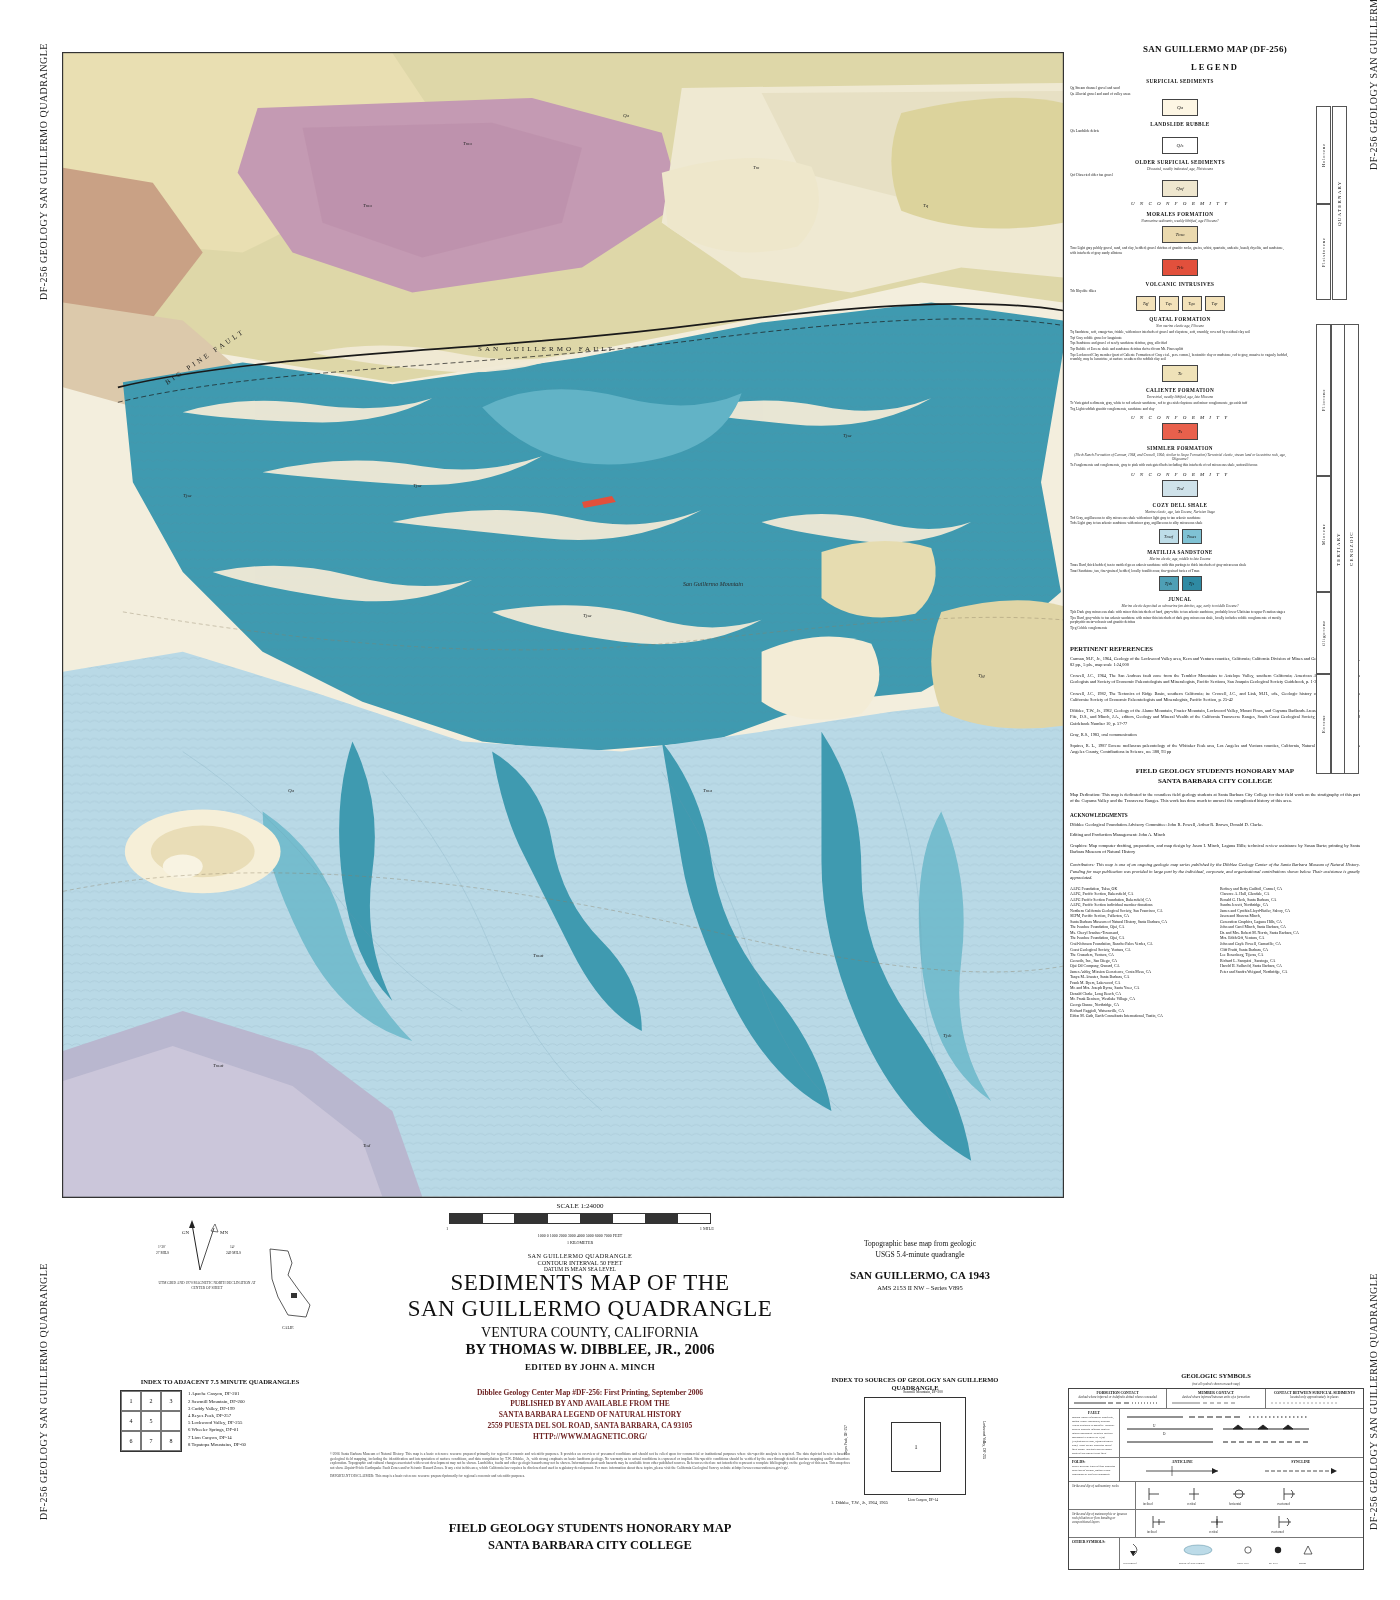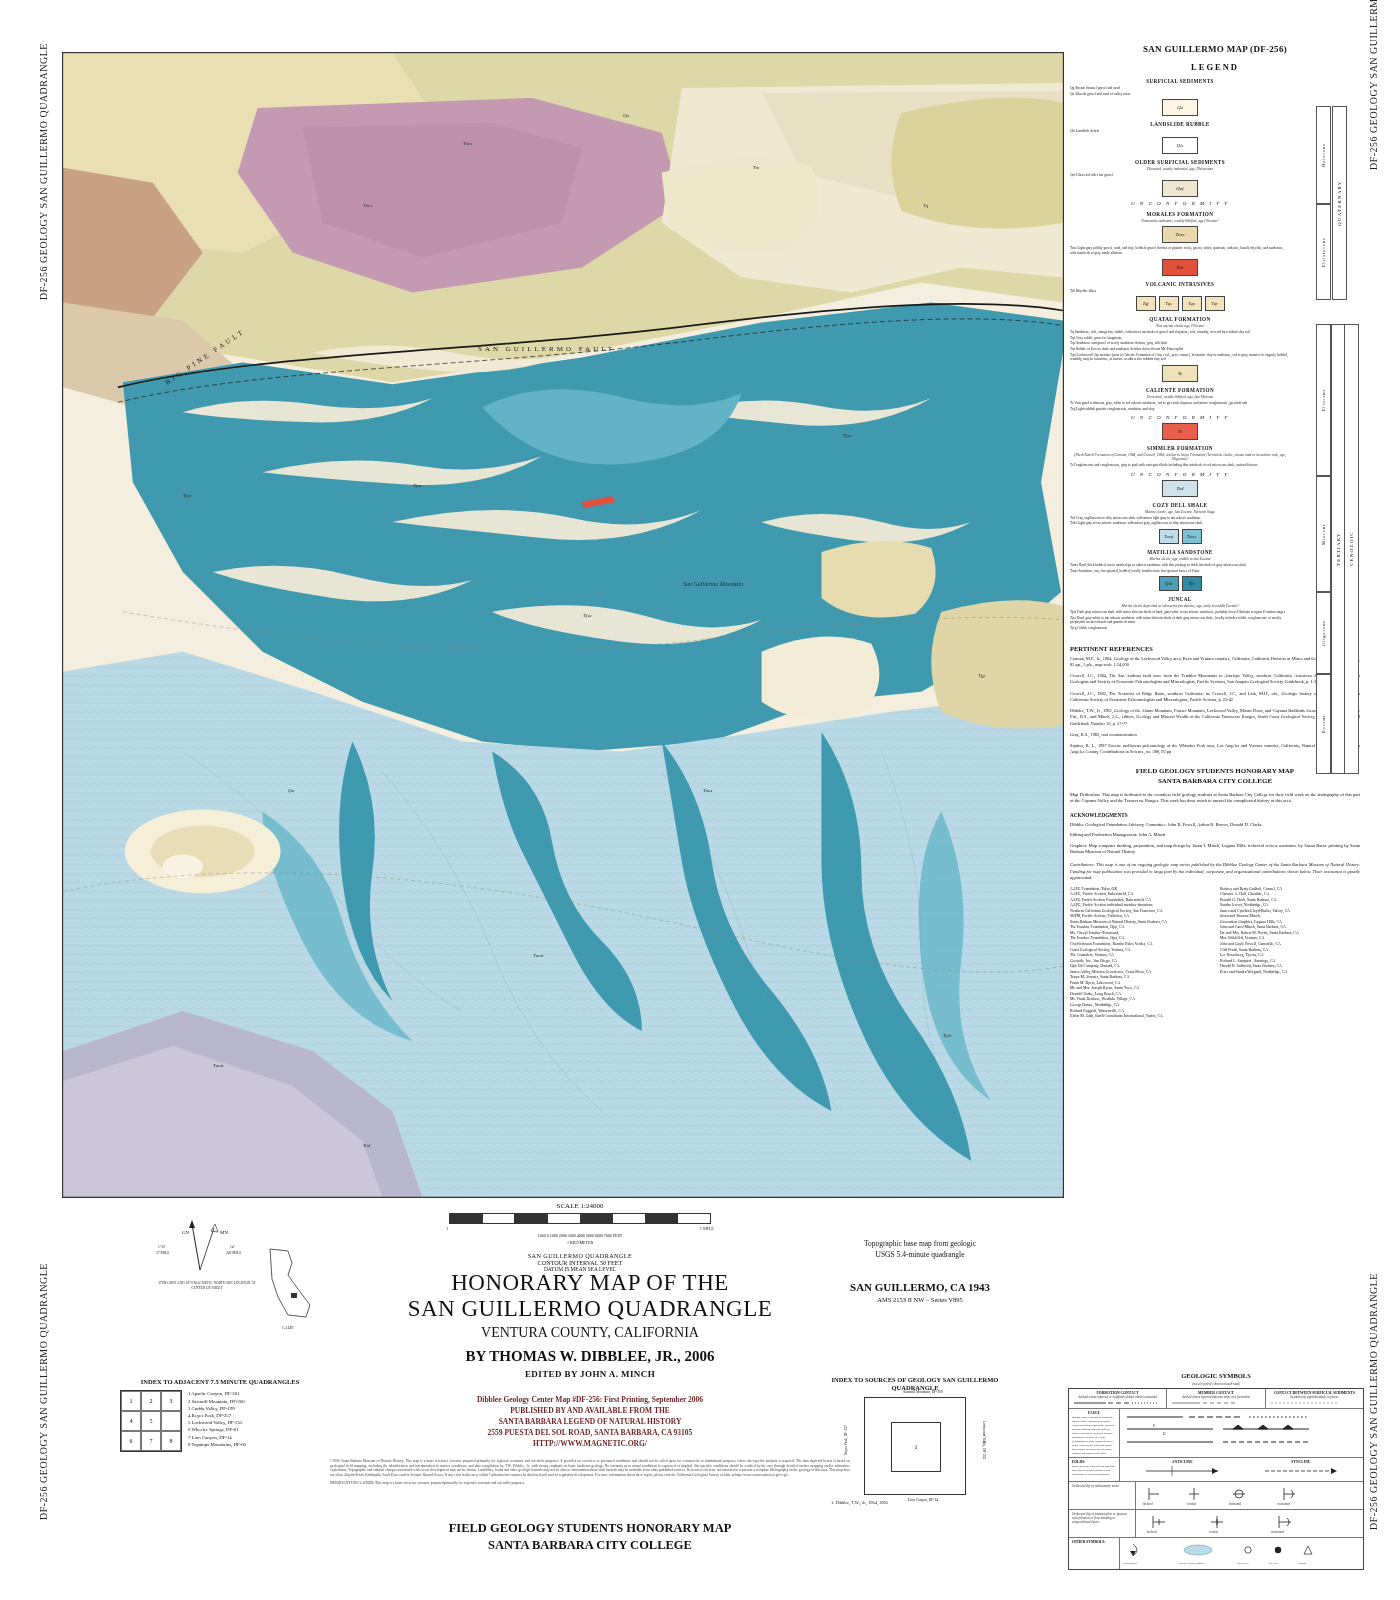--- a/index.html
+++ b/index.html
@@ -30,21 +30,21 @@
   .scale-bar div{flex:1;border-right:.6px solid #333;}
   .scale-bar div:nth-child(odd){background:#333;}
   .scale-bar div:last-child{border-right:none;}
   .scale-ticks{display:flex;justify-content:space-between;width:268px;margin:0 auto;font-size:4.5px;color:#333;}
 
   
   .titleblock{position:absolute;left:330px;top:1270px;width:520px;text-align:center;}
   .t1{font-size:23px;letter-spacing:.5px;}
   .t2{font-size:23px;letter-spacing:.5px;}
   .t3{font-size:14px;margin-top:3px;}
-  .t4{font-size:15px;margin-top:7px;font-weight:bold;}
+  .t4{font-size:15px;font-weight:bold;}
   .t5{font-size:9px;margin-top:4px;font-weight:bold;letter-spacing:.4px;}
   .pubinfo{font-size:7.5px;line-height:1.45;margin-top:16px;font-weight:bold;color:#6b1f1f;}
   .disclaimer{margin-top:10px;font-size:3.6px;line-height:1.25;text-align:justify;color:#444;}
   .honorary{position:absolute;left:330px;top:1520px;width:520px;text-align:center;font-size:12.5px;font-weight:bold;line-height:1.35;}
 
   
   .idx{position:absolute;left:120px;top:1378px;width:200px;}
   .idx h4{font-size:6.5px;text-align:center;margin:0 0 4px;font-weight:bold;line-height:1.3;}
   .idx-wrap{display:flex;gap:6px;}
   .idx-grid{display:grid;grid-template-columns:repeat(3,20px);grid-template-rows:repeat(3,20px);border:.8px solid #333;}
@@ -288,21 +288,21 @@
 
   <div class="calif">
     <svg width="60" height="76" viewBox="0 0 60 76">
       <path d="M12,4 L30,6 L34,18 L30,30 L40,44 L52,60 L48,72 L30,70 L20,52 L14,34 Z" fill="none" stroke="#333" stroke-width="0.8"></path>
       <rect x="33" y="48" width="6" height="5" fill="#333"></rect>
     </svg>
     <div class="cap">CALIF.</div>
   </div>
 
   <div class="titleblock">
-    <div class="t1">HONORARY MAP OF THE</div>
+    <div class="t1">SEDIMENTS MAP OF THE</div>
     <div class="t2">SAN GUILLERMO QUADRANGLE</div>
     <div class="t3">VENTURA COUNTY, CALIFORNIA</div>
     <div class="t4">BY THOMAS W. DIBBLEE, JR., 2006</div>
     <div class="t5">EDITED BY JOHN A. MINCH</div>
     <div class="pubinfo">
       <div>Dibblee Geology Center Map #DF-256:   First Printing, September 2006</div>
       <div>PUBLISHED BY AND AVAILABLE FROM THE</div>
       <div>SANTA BARBARA LEGEND OF NATURAL HISTORY</div>
       <div>2559 PUESTA DEL SOL ROAD, SANTA BARBARA, CA 93105</div>
       <div>HTTP://WWW.MAGNETIC.ORG/</div>
@@ -340,21 +340,21 @@
         <div>6  Wheeler Springs, DF-01</div>
         <div>7  Lion Canyon, DF-14</div>
         <div>8  Topatopa Mountains, DF-60</div>
       </div>
     </div>
   </div>
 
   <div class="topobase">
     <div>Topographic base map from geologic</div>
     <div>USGS 5.4-minute quadrangle</div>
-    <div class="big" style="margin-top:18px;">SAN GUILLERMO, CA 1943</div>
+    <div class="big" style="margin-top:6px;">SAN GUILLERMO, CA 1943</div>
     <div style="font-size:6.5px;">AMS 2153 II NW – Series V895</div>
   </div>
 
   <div class="sources">
     <h4>INDEX TO SOURCES OF GEOLOGY
 SAN GUILLERMO QUADRANGLE</h4>
     <div class="sources-box">
       <div class="inner">1</div>
       <div class="side" style="left:8px;top:-8px;width:100px;text-align:center;">Sawmill Mountain, DF-200</div>
       <div class="side" style="left:-34px;top:40px;transform:rotate(-90deg);">Reyes Peak, DF-257</div>

